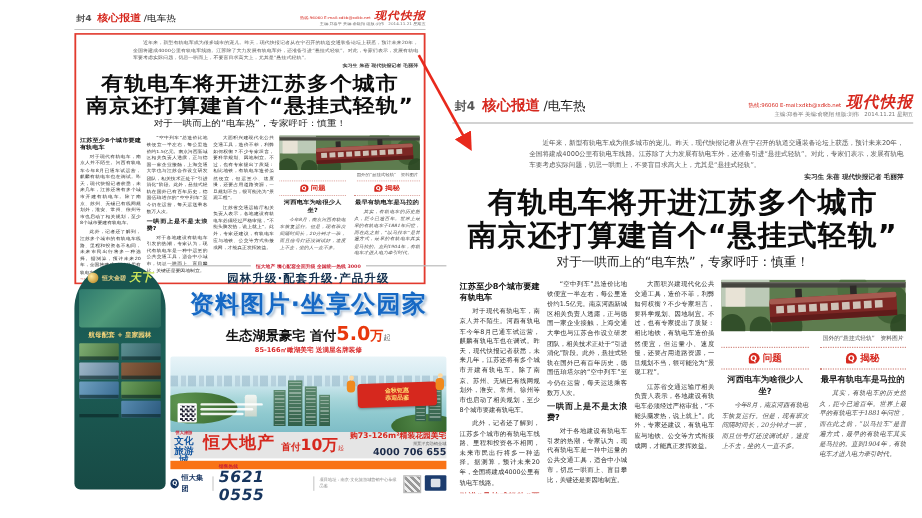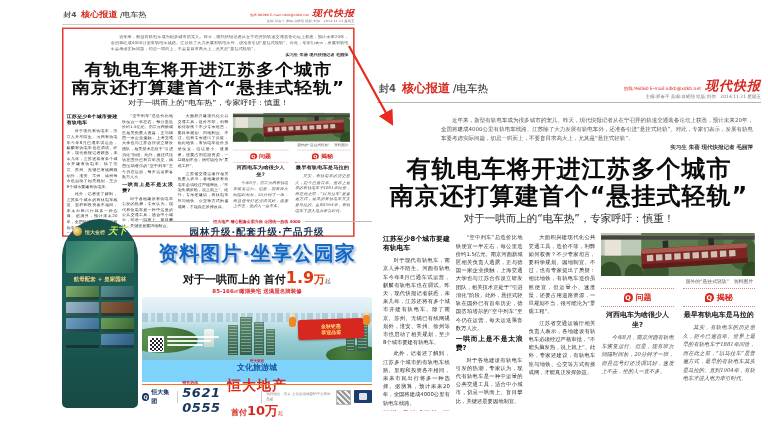--- a/index.html
+++ b/index.html
@@ -125,36 +125,36 @@
   .qr-lines div{height:2px;background:rgba(255,255,255,.9);margin-bottom:2px;border-radius:1px;}
   .ribbon{position:absolute;right:8px;top:22px;width:66px;height:20px;background:#d6281e;
           border-radius:3px;transform:rotate(-2deg);display:flex;flex-direction:column;
           align-items:center;justify-content:center;box-shadow:0 1px 2px rgba(0,0,0,.3);}
   .ribbon span{font-size:5px;font-weight:900;color:#ffd76e;line-height:1.3;}
   .mascot{position:absolute;width:7px;height:10px;border-radius:3px;background:#f08a1e;}
   .mascot::before{content:"";position:absolute;top:-4px;left:1.5px;width:4px;height:4px;
                   border-radius:50%;background:#ffd9a0;}
   .m1{right:76px;top:20px;} .m2{right:2px;top:18px;}
 
-  .ad-band{position:absolute;left:0;right:0;top:141px;height:22px;background:#7dd3fc;
-           display:flex;align-items:center;gap:5px;flex-direction:column;}
+  .ad-band{position:absolute;left:0;right:0;top:141px;height:22px;background:#e5e5e5;
+           display:flex;gap:5px;}
   .band-logo{line-height:1.05;text-align:center;}
   .band-logo .s{display:block;font-size:3.5px;color:#c23;font-weight:bold;}
   .band-logo .b{display:block;font-size:8px;font-weight:900;color:#1456a0;}
   .band-open{font-size:14px;font-weight:900;color:#d6281e;letter-spacing:1px;white-space:nowrap;}
   .band-pay{white-space:nowrap;}
   .band-pay .a{font-size:8px;font-weight:900;color:#d6281e;}
   .band-pay .v{font-size:13px;font-weight:900;color:#d6281e;}
   .band-pay .u{font-size:5px;color:#d6281e;}
   .band-right{margin-left:auto;text-align:right;line-height:1.2;white-space:nowrap;}
   .band-right .r1{font-size:6.5px;font-weight:900;color:#d6281e;}
   .band-right .r2{font-size:3.5px;color:#666;}
   .band-right .r3{font-size:8px;font-weight:900;color:#1c2b4a;}
 
-  .ad-contact{position:absolute;left:0;right:0;top:165px;height:20px;border-top:1px solid #f97316;
+  .ad-contact{position:absolute;left:0;right:0;top:165px;height:20px;border-top:7px solid #f97316;
               display:flex;align-items:center;gap:4px;padding-top:2px;}
   .co-logo{display:flex;align-items:center;gap:2px;}
   .co-circ{width:8px;height:8px;border-radius:50%;background:#14325f;color:#fff;font-size:5px;
            font-weight:900;display:flex;align-items:center;justify-content:center;}
   .co-name{font-size:6px;font-weight:900;color:#14325f;}
   .sep{width:1px;height:12px;background:#ccc;}
   .hot-label{font-size:4px;color:#c23;font-weight:bold;}
   .hot-phone{font-size:13px;font-weight:900;font-style:italic;color:#17355e;letter-spacing:.5px;}
   .co-addr{font-size:3.5px;color:#888;line-height:1.4;max-width:70px;}
   .co-badges{margin-left:auto;display:flex;gap:3px;}
@@ -401,21 +401,21 @@
     </div>
   </div>
 
   <div class="ad-main">
     <div class="ad-topnote">
       <span class="rd">恒大地产 臻心配套全面升级 全国统一热线 3000</span>
     </div>
     <div class="ad-upgrade">园林升级·配套升级·产品升级</div>
     <div class="ad-headline">资料图片·坐享公园家</div>
     <div class="ad-price">
-      <span class="p1">对于一哄而上的 首付</span><span class="p2">1.9</span><span class="p3">万</span><span class="p4">起</span>
+      <span class="p1">生态湖景豪宅 首付</span><span class="p2">5.0</span><span class="p3">万</span><span class="p4">起</span>
     </div>
     <div class="ad-promo">85-166㎡瞰湖美宅 送满屋名牌装修</div>
 
     <div class="ad-scene">
       <div class="scene-skyline"></div>
       <div class="scene-hill"></div>
       <div class="scene-hill2"></div>
       <div class="landmark"></div>
       <div class="towers c1">
         <div class="tower" style="width:10px;height:30px"></div>
@@ -447,20 +447,25 @@
 
     <div class="ad-band">
       <div class="band-logo">
         <span class="s">恒大旅游</span>
         <span class="b">文化旅游城</span>
       </div>
       <div class="band-open">恒大地产</div>
       <div class="band-pay">
         <span class="a">首付</span><span class="v">10万</span><span class="u">起</span>
       </div>
+      <div class="band-right">
+        <div class="r1">购73-126m²精装花园美宅</div>
+        <div class="r2">湖景洋房劲销全城</div>
+        <div class="r3">4000 706 655</div>
+      </div>
     </div>
 
     <div class="ad-contact">
       <div class="co-logo">
         <span class="co-circ">Q</span>
         <span class="co-name">恒大集团</span>
       </div>
       <div class="sep"></div>
       <div>
         <div class="hot-label">销售热线</div>

